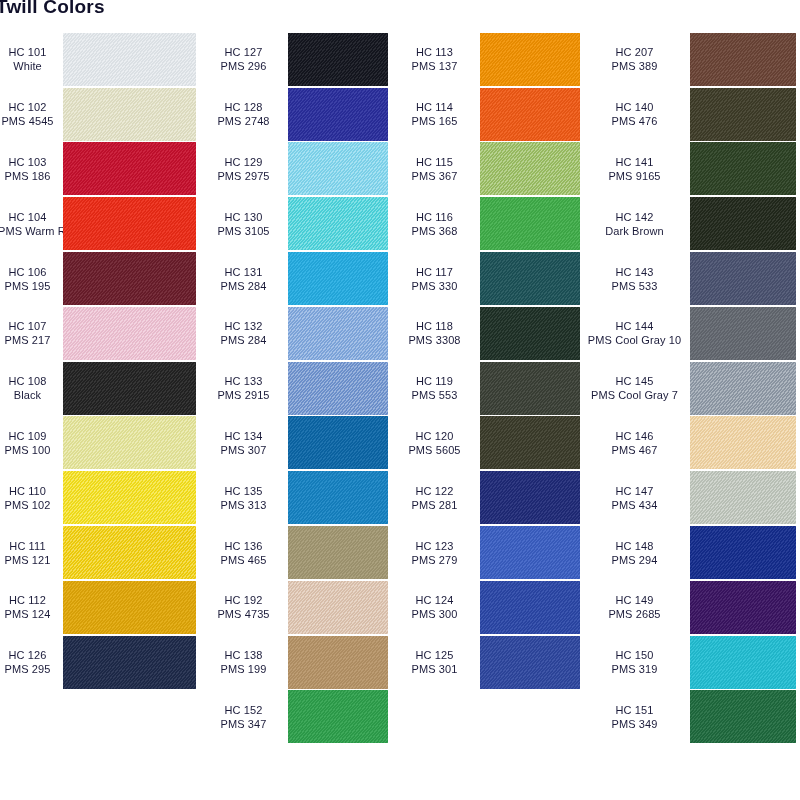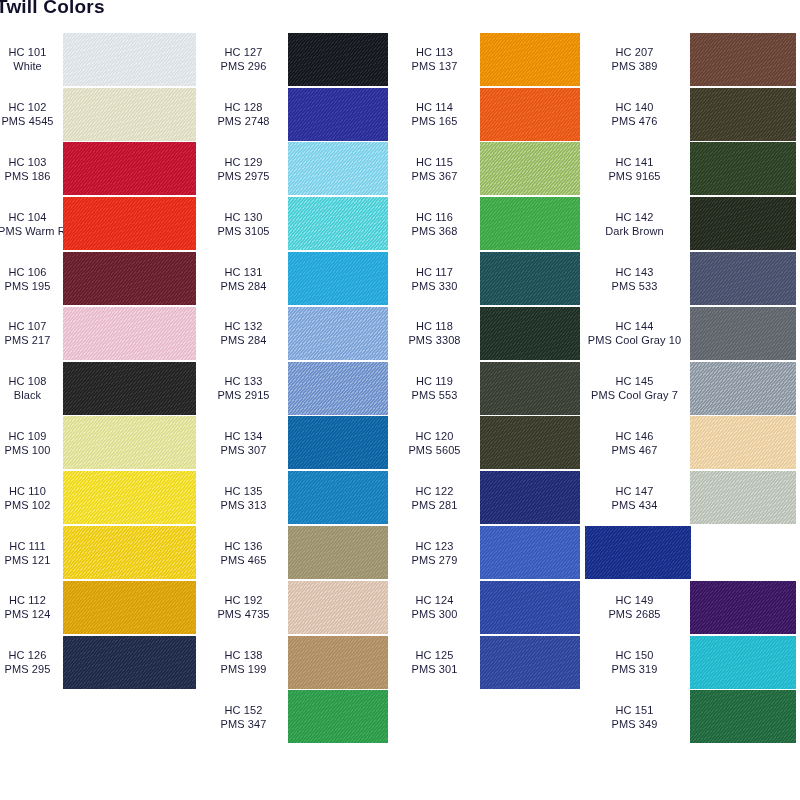--- a/index.html
+++ b/index.html
@@ -437,20 +437,24 @@
         <div class="swatch-chip light" style="background-color: rgb(240, 210, 160);"></div>
       </div>
       <div class="swatch-row">
         <div class="swatch-label">
           <span class="code">HC 147</span>
           <span class="pms">PMS 434</span>
         </div>
         <div class="swatch-chip light" style="background-color: rgb(189, 196, 186);"></div>
       </div>
       <div class="swatch-row">
+        <div class="swatch-label">
+          <span class="code">HC 148</span>
+          <span class="pms">PMS 294</span>
+        </div>
         <div class="swatch-chip" style="background-color: rgb(20, 44, 142);"></div>
       </div>
       <div class="swatch-row">
         <div class="swatch-label">
           <span class="code">HC 149</span>
           <span class="pms">PMS 2685</span>
         </div>
         <div class="swatch-chip" style="background-color: rgb(58, 20, 98);"></div>
       </div>
       <div class="swatch-row">

